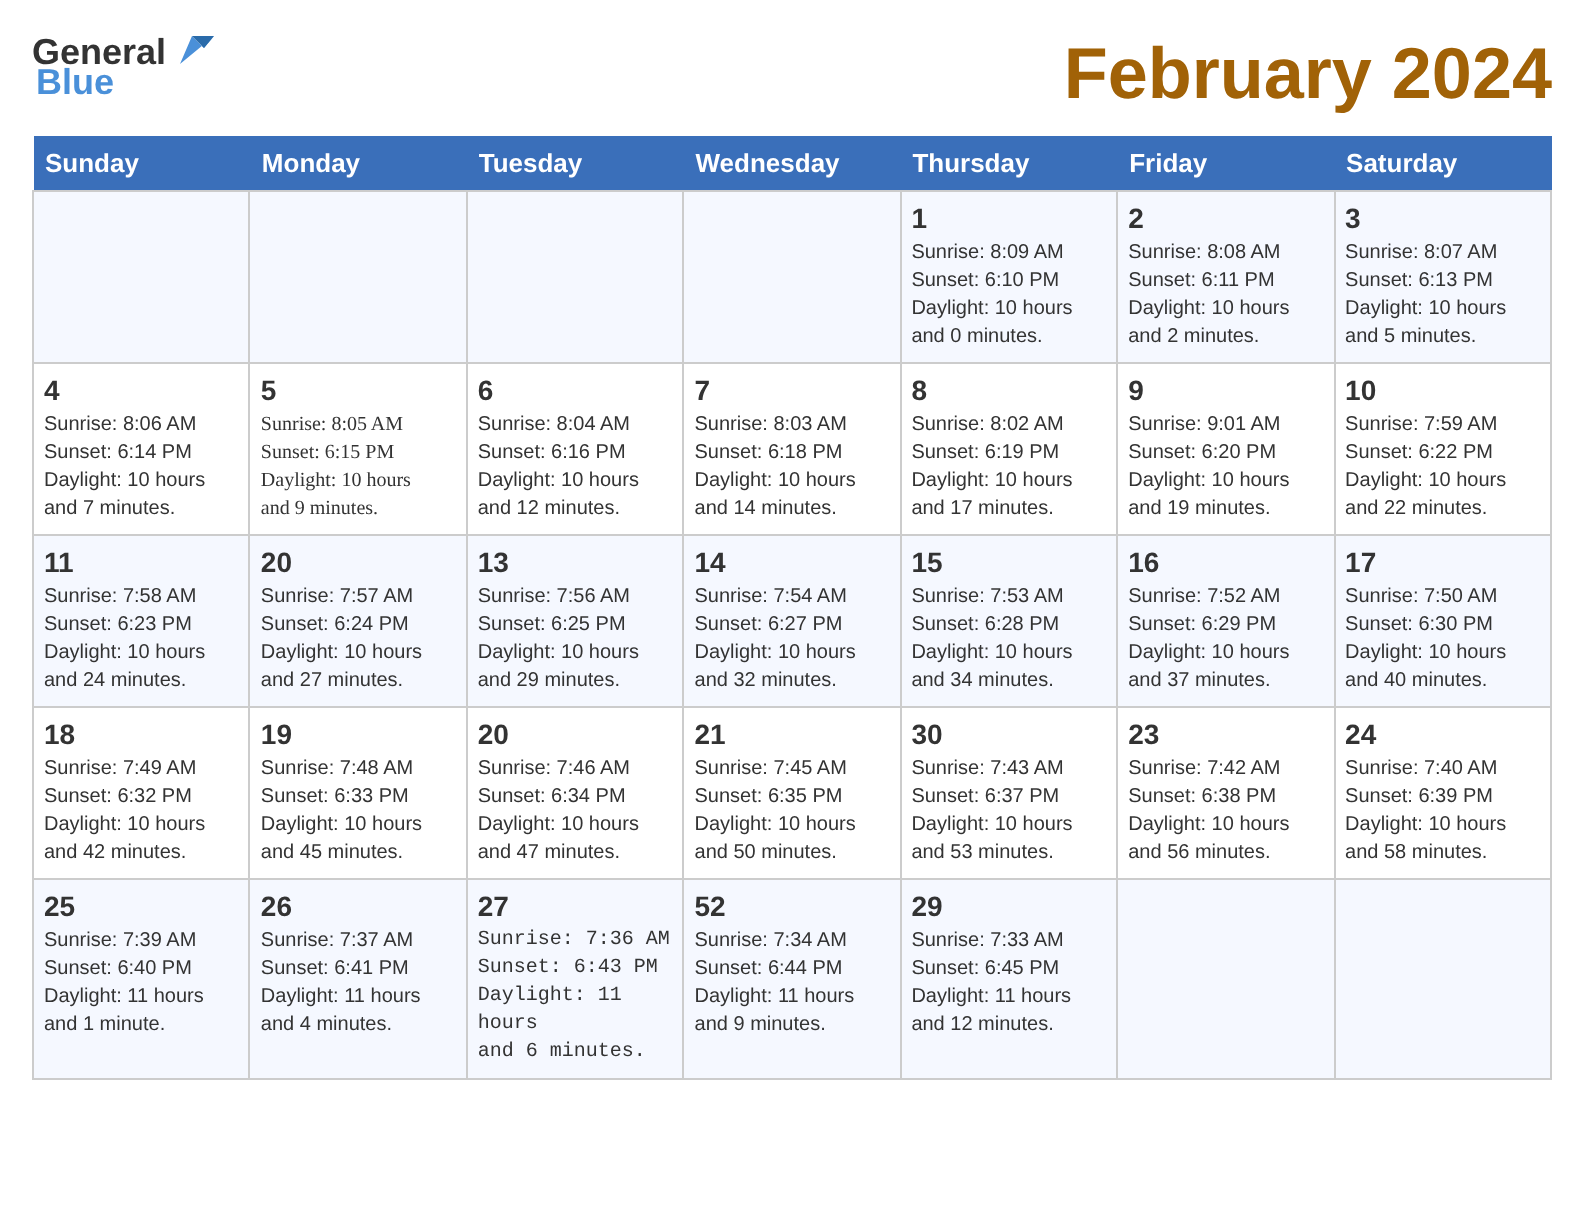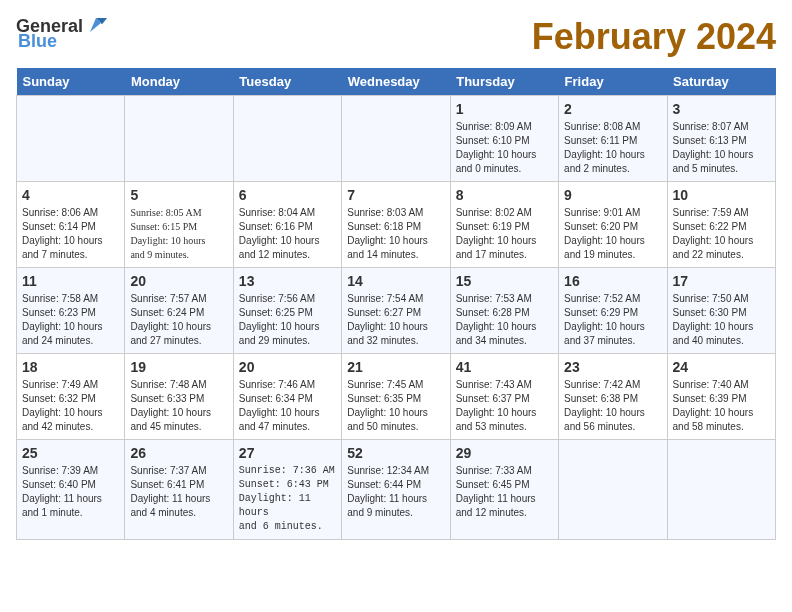--- a/index.html
+++ b/index.html
@@ -262,21 +262,21 @@
 and 47 minutes.</div>
         </td>
         <td>
           <div class="day-number">21</div>
           <div class="day-info" style="white-space: pre-line;">Sunrise: 7:45 AM
 Sunset: 6:35 PM
 Daylight: 10 hours
 and 50 minutes.</div>
         </td>
         <td>
-          <div class="day-number">41</div>
+          <div class="day-number">30</div>
           <div class="day-info" style="white-space: pre-line;">Sunrise: 7:43 AM
 Sunset: 6:37 PM
 Daylight: 10 hours
 and 53 minutes.</div>
         </td>
         <td>
           <div class="day-number">23</div>
           <div class="day-info" style="white-space: pre-line;">Sunrise: 7:42 AM
 Sunset: 6:38 PM
 Daylight: 10 hours
@@ -307,21 +307,21 @@
         </td>
         <td>
           <div class="day-number">27</div>
           <div class="day-info" style="white-space: pre-line; font-family: Liberation Mono, monospace;">Sunrise: 7:36 AM
 Sunset: 6:43 PM
 Daylight: 11 hours
 and 6 minutes.</div>
         </td>
         <td>
           <div class="day-number">52</div>
-          <div class="day-info" style="white-space: pre-line;">Sunrise: 12:34 AM
+          <div class="day-info" style="white-space: pre-line;">Sunrise: 7:34 AM
 Sunset: 6:44 PM
 Daylight: 11 hours
 and 9 minutes.</div>
         </td>
         <td>
           <div class="day-number">29</div>
           <div class="day-info" style="white-space: pre-line;">Sunrise: 7:33 AM
 Sunset: 6:45 PM
 Daylight: 11 hours
 and 12 minutes.</div>

